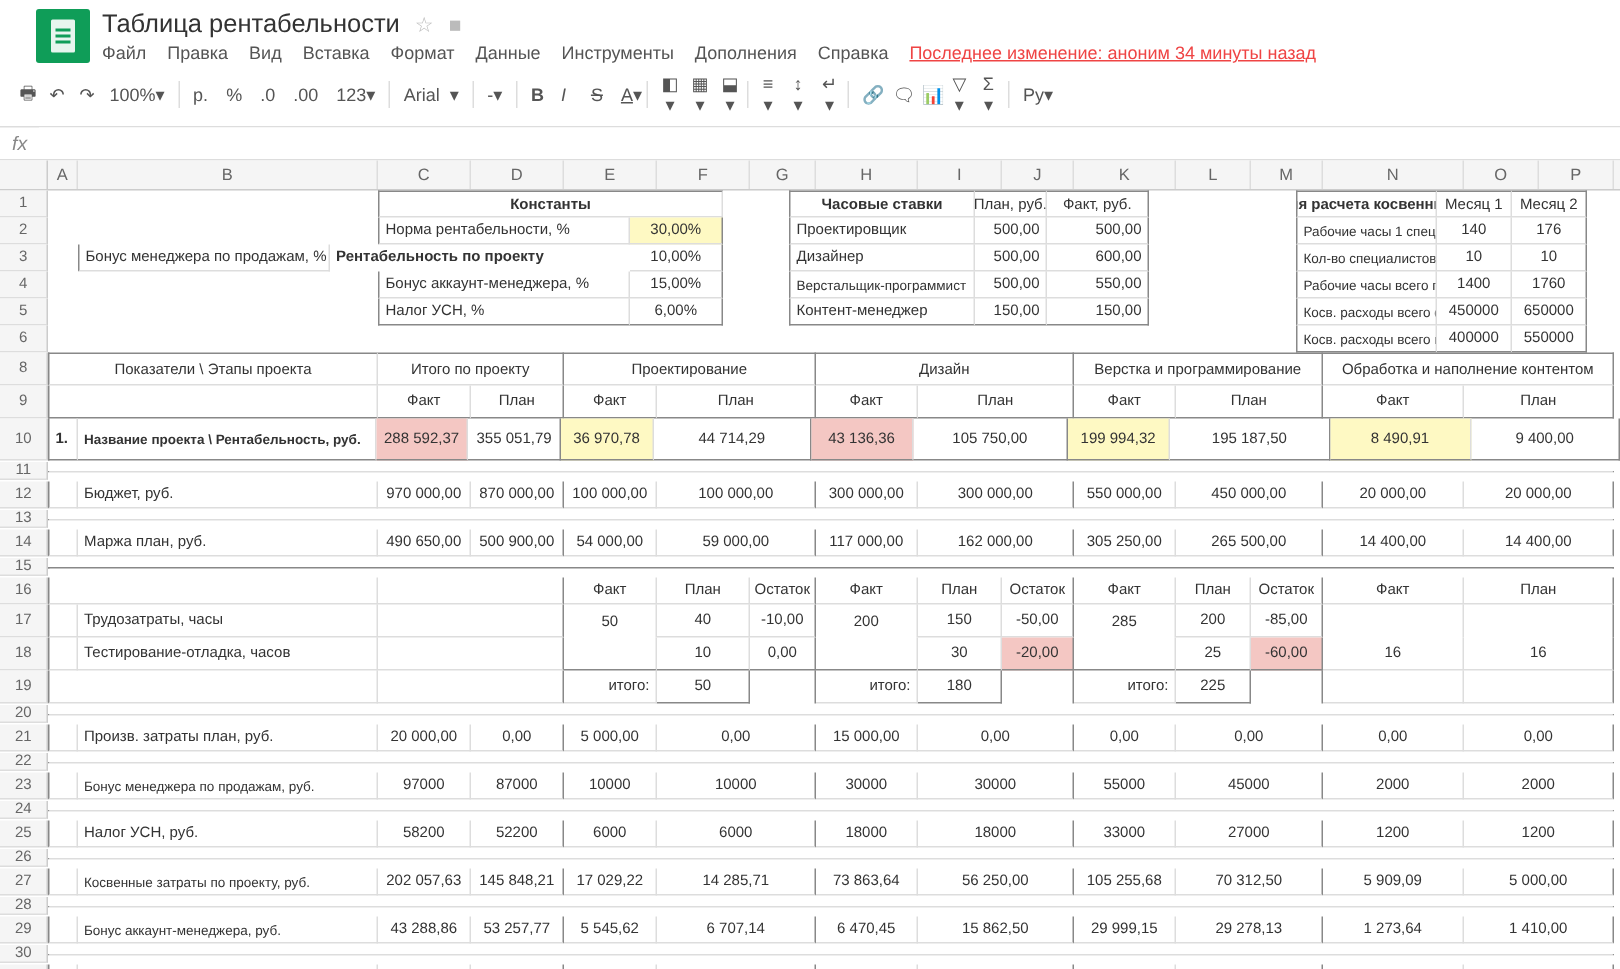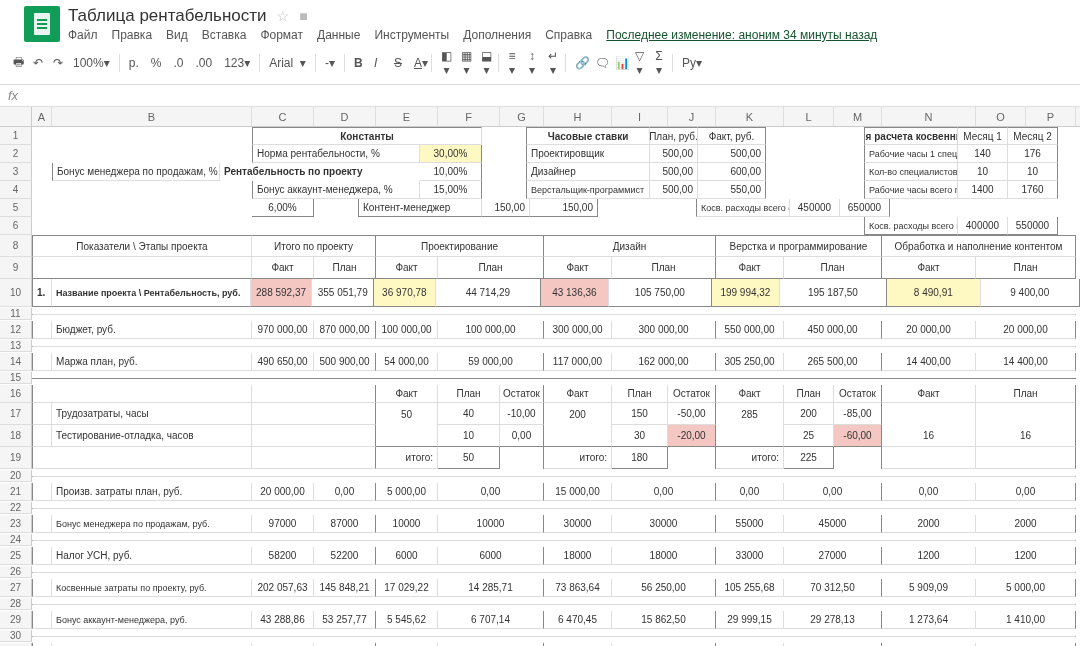--- a/index.html
+++ b/index.html
@@ -6,21 +6,21 @@
   body { font-family: Arial, sans-serif; font-size: 12px; color: #333; background: #fff; overflow: hidden; width: 1080px; height: 646px; }
   .header { display: flex; align-items: flex-start; padding: 6px 24px 0; }
   .logo { width: 36px; height: 36px; background: #0f9d58; border-radius: 2px; display: flex; align-items: center; justify-content: center; margin-right: 8px; }
   .logo svg { fill: #fff; }
   .title-area { flex: 1; }
   .title-row { display: flex; align-items: center; gap: 10px; }
   .doc-title { font-size: 17px; color: #333; font-weight: normal; }
   .star, .folder { color: #bbb; font-size: 14px; }
   .menu-row { display: flex; gap: 14px; font-size: 12px; color: #555; margin-top: 2px; }
   .menu-row span { cursor: pointer; }
-  .last-edit { color: #14532d; text-decoration: underline; }
+  .last-edit { color: #ef4444; text-decoration: underline; }
   .toolbar { display: flex; align-items: center; gap: 2px; padding: 4px 8px; border-bottom: 1px solid #ddd; font-size: 12px; color: #555; }
   .toolbar > * { padding: 3px 5px; display: inline-flex; align-items: center; }
   .tb-sep { width: 1px; height: 18px; background: #ddd; margin: 0 2px; padding: 0; }
   .tb-icon { width: 18px; text-align: center; }
   .fx-row { display: flex; align-items: center; border-bottom: 1px solid #ddd; height: 22px; }
   .fx-label { font-style: italic; color: #888; padding: 0 8px; font-size: 13px; }
   .fx-input { flex: 1; height: 100%; border: none; outline: none; font-size: 12px; padding: 0 6px; }
   .colhdr { display: flex; background: #f5f5f5; border-bottom: 1px solid #ccc; height: 20px; font-size: 11px; color: #666; }
   .rownum { width: 32px; text-align: center; background: #f5f5f5; border-right: 1px solid #ccc; border-bottom: 1px solid #ddd; font-size: 10px; color: #666; display: flex; align-items: center; justify-content: center; flex-shrink: 0; }
   .corner { width: 32px; background: #f5f5f5; border-right: 1px solid #ccc; }
@@ -208,20 +208,21 @@
     <div class="cell cJ right">500,00</div>
     <div class="cell cK right br">550,00</div>
     <div class="cell nb" style="width:98px"></div>
     <div class="cell cN bl" style="font-size:9px">Рабочие часы всего пр-ва, ч</div>
     <div class="cell cO center">1400</div>
     <div class="cell cP center br">1760</div>
   </div>
   <div class="grow">
     <div class="rownum">5</div>
     <div class="cell nb" style="width:220px"></div>
+    <div class="cell bl bb" style="width:168px">Налог УСН, %</div>
     <div class="cell cF center br bb">6,00%</div>
     <div class="cell cG nb"></div>
     <div class="cell bl bb" style="width:124px">Контент-менеджер</div>
     <div class="cell cJ right bb">150,00</div>
     <div class="cell cK right br bb">150,00</div>
     <div class="cell nb" style="width:98px"></div>
     <div class="cell cN bl" style="font-size:9px">Косв. расходы всего факт., руб.</div>
     <div class="cell cO center">450000</div>
     <div class="cell cP center br">650000</div>
   </div>

